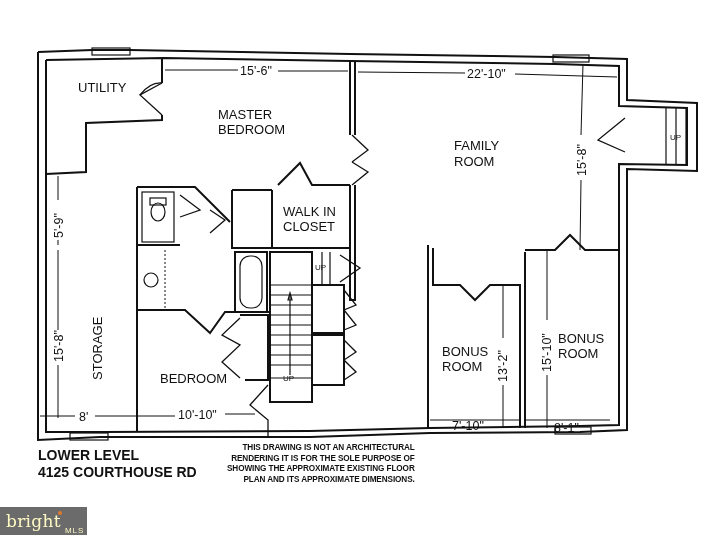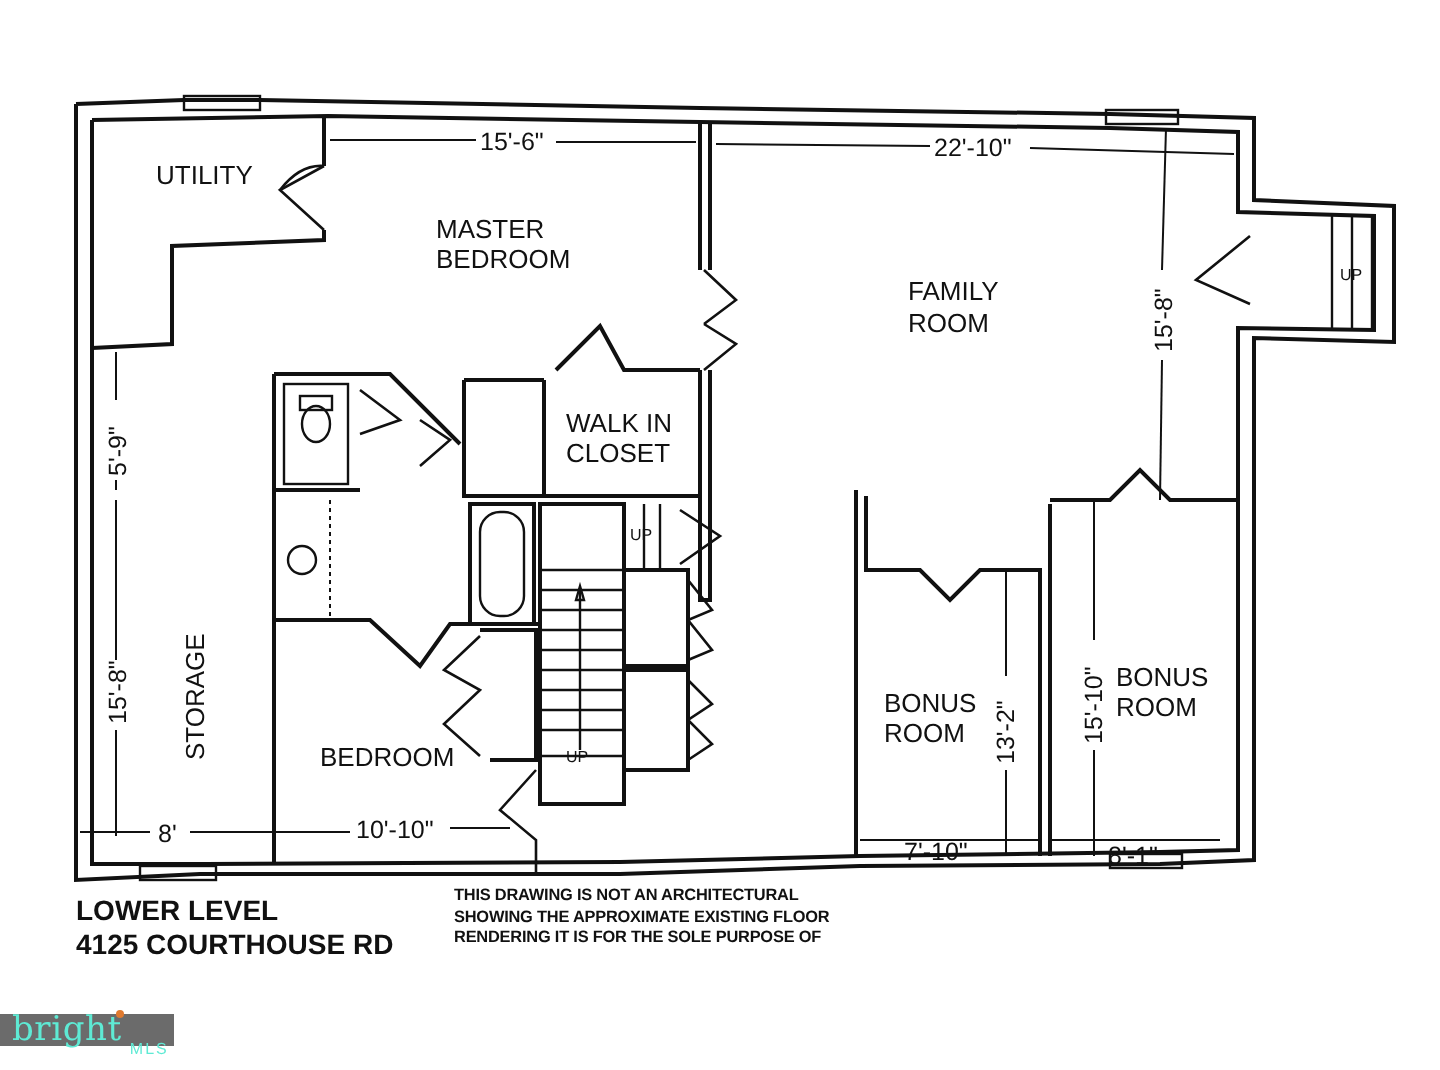--- a/index.html
+++ b/index.html
@@ -8,22 +8,22 @@
   .wall { fill: none; stroke: #111; stroke-width: 2; stroke-linejoin: miter; }
   .thin { fill: none; stroke: #111; stroke-width: 1.2; }
   .dim { fill: none; stroke: #111; stroke-width: 1; }
   .door { fill: none; stroke: #111; stroke-width: 1.3; }
   .lbl { font-family: "Liberation Sans", sans-serif; font-size: 13px; fill: #111; }
   .dimtxt { font-family: "Liberation Sans", sans-serif; font-size: 12.5px; fill: #111; }
   .small { font-family: "Liberation Sans", sans-serif; font-size: 8px; fill: #111; }
   .caption { position: absolute; left: 38px; top: 447px; font-size: 14px; line-height: 17px; color: #111; font-weight: bold; }
   .caption div { white-space: nowrap; }
   .disclaimer { position: absolute; left: 227px; top: 443px; font-size: 8.2px; line-height: 10.5px; font-weight: bold; color: #111; letter-spacing: -0.1px; }
-  .disclaimer div { white-space: nowrap; }
-  .logo { position: absolute; left: 0; top: 507px; width: 87px; height: 16px; background: #6b6b6b; color: #5eead4; display: flex; align-items: center; padding-left: 6px; box-sizing: border-box; }
+  .disclaimer div { white-space: nowrap; text-align: right; }
+  .logo { position: absolute; left: 0; top: 507px; width: 87px; height: 28px; background: #6b6b6b; color: #fef9c3; display: flex; align-items: center; padding-left: 6px; box-sizing: border-box; }
   .logo .b { font-family: "DejaVu Serif", serif; font-size: 17px; letter-spacing: 0.3px; }
   .logo .m { font-family: "Liberation Sans", sans-serif; font-size: 8px; margin-left: 3px; letter-spacing: 1px; margin-top: 18px; }
   .logo .dot { display: inline-block; width: 4px; height: 4px; border-radius: 50%; background: #e07a2f; position: relative; top: -8px; margin-left: -3px; }
 </style>
 </head>
 <body>
 
 <svg id="plan" viewBox="0 0 720 535" xmlns="http://www.w3.org/2000/svg">
 
   <g>
@@ -174,21 +174,22 @@
   <text class="small" x="670" y="140">UP</text>
 </svg>
 
 <div class="caption">
   <div>LOWER LEVEL</div>
   <div>4125 COURTHOUSE RD</div>
 </div>
 
 <div class="disclaimer">
   <div>THIS DRAWING IS NOT AN ARCHITECTURAL</div>
+  <div>RENDERING IT IS FOR THE SOLE PURPOSE OF</div>
   <div>SHOWING THE APPROXIMATE EXISTING  FLOOR</div>
-  <div>RENDERING IT IS FOR THE SOLE PURPOSE OF</div>
+  <div>PLAN AND ITS APPROXIMATE DIMENSIONS.</div>
 </div>
 
 <div class="logo">
   <span class="b">bright</span>
   <span class="dot"></span>
   <span class="m">MLS</span>
 </div>
 
 </body></html>

